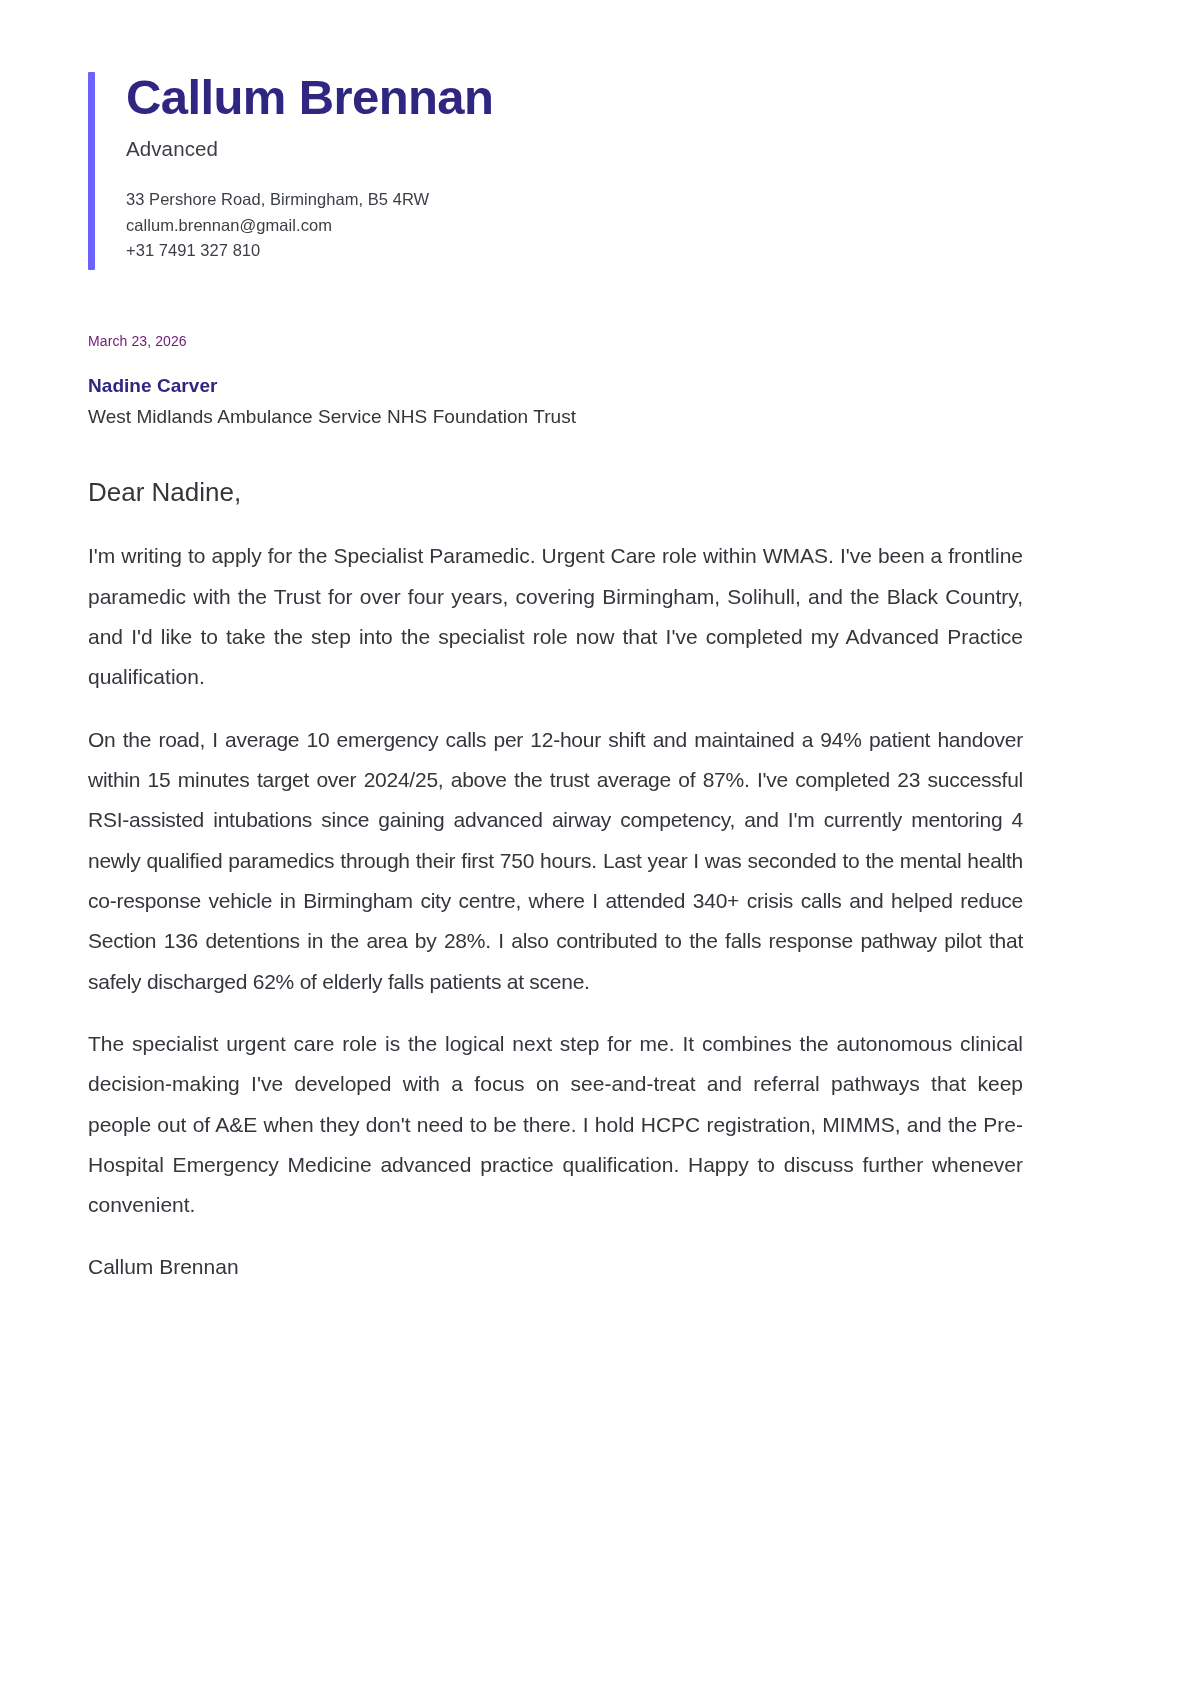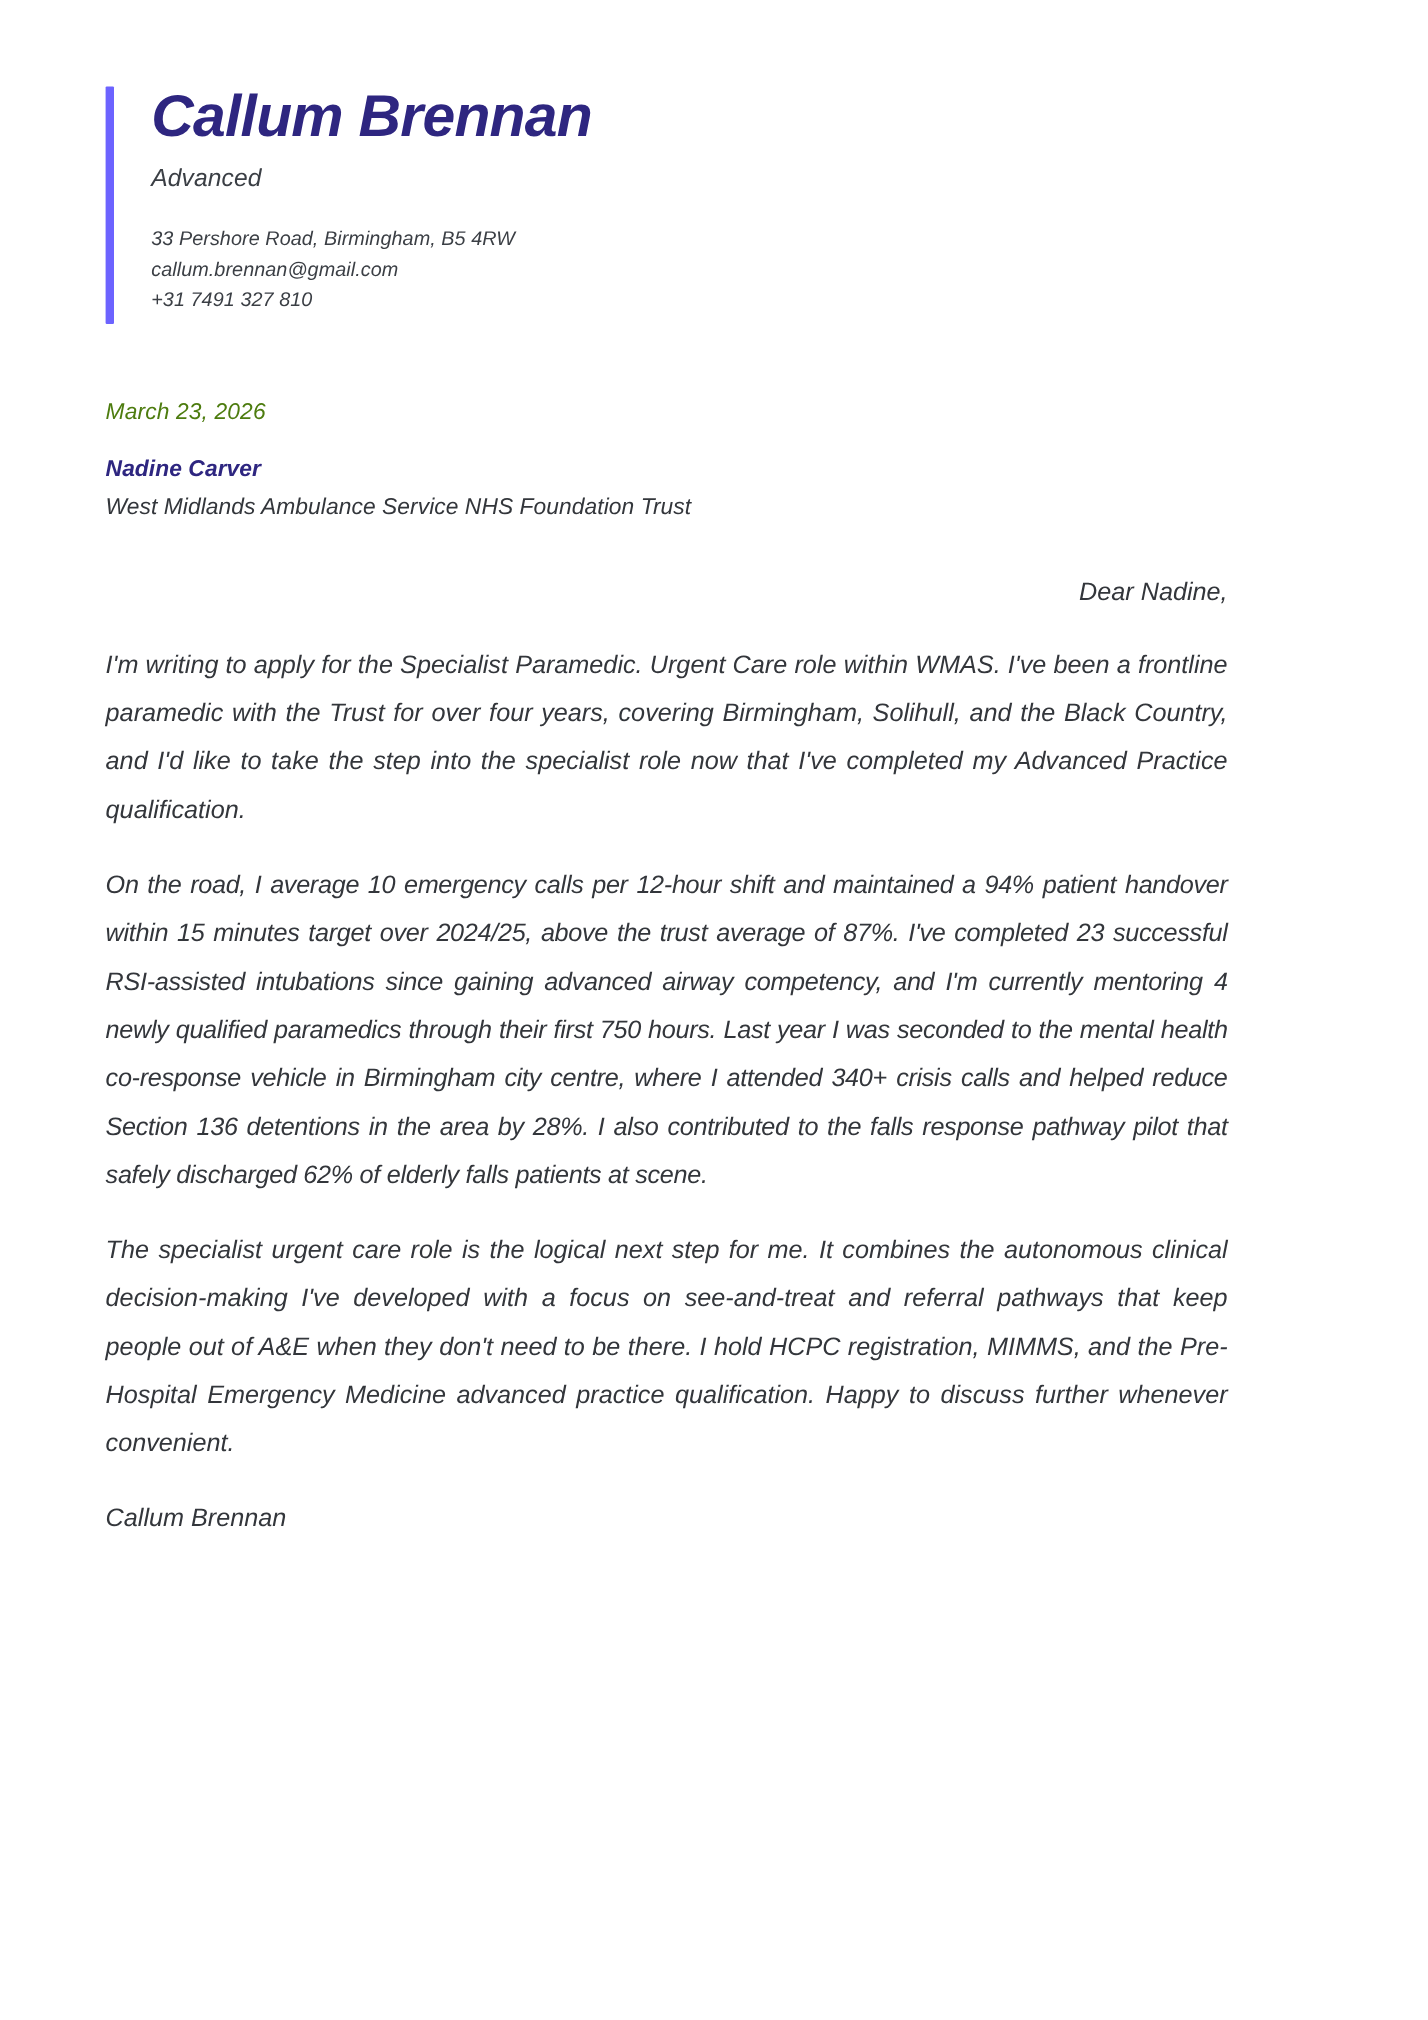--- a/index.html
+++ b/index.html
@@ -16,21 +16,20 @@
   }
 
   .page {
     position: relative;
     width: 1190px;
     height: 1683px;
     box-sizing: border-box;
     padding: 0;
     background: #ffffff;
     overflow: hidden;
-    font-style: italic;
   }
 
   
   .header {
     position: relative;
     margin: 72px 0 0 88px;
     padding-left: 38px;
   }
   .accent-bar {
     position: absolute;
@@ -61,22 +60,22 @@
     line-height: 1.53;
     color: #3b3f45;
     letter-spacing: 0.05px;
   }
 
   
   .meta {
     margin: 70px 0 0 88px;
   }
   .date {
-    font-size: 19px;
-    color: #4d7c0f;
+    font-size: 14px;
+    color: #701a75;
     margin-bottom: 26px;
     letter-spacing: 0.1px;
   }
   .recipient-name {
     font-size: 19px;
     font-weight: 700;
     color: #2E2680;
     margin-bottom: 9px;
     letter-spacing: 0.05px;
   }
@@ -85,25 +84,24 @@
     color: #33363b;
     letter-spacing: 0.05px;
   }
 
   
   .body {
     margin: 44px 88px 0 88px;
     width: 935px;
   }
   .salutation {
-    font-size: 21px;
+    font-size: 26px;
     line-height: 1.55;
     margin-bottom: 24px;
     color: #33363b;
-    text-align: right;
   }
   .para {
     font-size: 21px;
     line-height: 1.92;
     text-align: justify;
     margin: 0 0 22px 0;
     color: #33363b;
   }
   
   .para.dense {

